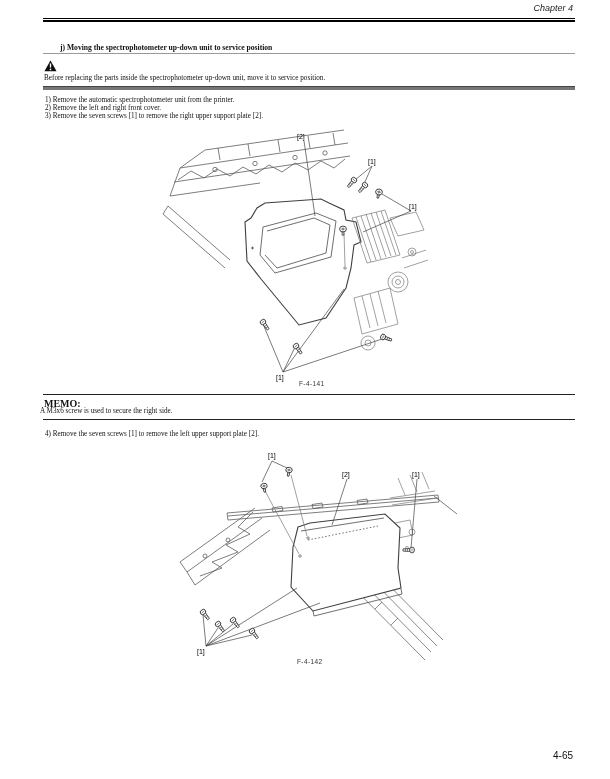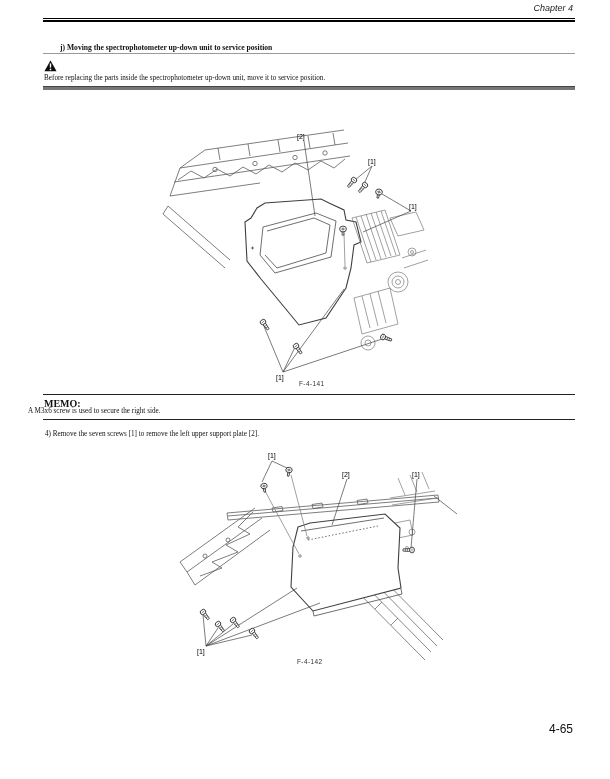--- a/index.html
+++ b/index.html
@@ -22,24 +22,24 @@
   .fig2{left:162px;top:448px;width:300px;height:225px;}
   .figure svg{position:absolute;left:0;top:0;}
   .fig-label{position:absolute;font-family:"Liberation Sans",sans-serif;font-size:7px;
              line-height:8px;color:#000;}
   .fig-caption{position:absolute;font-family:"Liberation Sans",sans-serif;font-size:6.5px;
                letter-spacing:.4px;color:#333;}
   .memo-line{position:absolute;left:43px;right:35px;height:1px;background:#222;}
   .memo-line.top{top:394px;}
   .memo-line.bot{top:419px;}
   .memo-title{position:absolute;left:44px;top:398px;font-size:10px;font-weight:bold;}
-  .memo-text{position:absolute;left:28px;top:407px;font-size:7.2px;}
+  .memo-text{position:absolute;left:40px;top:407px;font-size:7.2px;}
   .step4{position:absolute;left:45px;top:430px;font-size:7.2px;}
-  .page-num{position:absolute;right:37px;top:722px;font-family:"Liberation Sans",sans-serif;
-            font-size:12px;color:#111;}
+  .page-num{position:absolute;right:37px;top:750px;font-family:"Liberation Sans",sans-serif;
+            font-size:10px;color:#111;}
 </style>
 </head>
 <body>
 
 <div class="page">
 
   <div class="chapter">Chapter 4</div>
   <div class="hr-double">
       <span class="t"></span>
       <span class="b"></span>
@@ -51,20 +51,25 @@
   <div class="warn-icon">
     <svg width="13" height="12" viewBox="0 0 13 12">
       <path d="M6.5,0.4 L12.6,11.2 L0.4,11.2 Z" fill="#0c0c0c"></path>
       <rect x="5.8" y="3.4" width="1.4" height="4.2" fill="#fff"></rect>
       <circle cx="6.5" cy="9.4" r="0.85" fill="#fff"></circle>
     </svg>
   </div>
   <div class="warn-text">Before replacing the parts inside the spectrophotometer up-down unit, move it to service position.</div>
   <div class="warn-line-bot"></div>
 
+  <div class="steps">
+    <div>1) Remove the automatic spectrophotometer unit from the printer.</div>
+    <div>2) Remove the left and right front cover.</div>
+    <div>3) Remove the seven screws [1] to remove the right upper support plate [2].</div>
+  </div>
 
   <div class="figure fig1">
     <svg width="315" height="262" viewBox="0 0 315 262">
       <defs>
         <g id="f1scr">
           <path d="M-1.4,2.2 L-1.1,9 L1.1,9 L1.4,2.2 Z" fill="#fff" stroke="#333" stroke-width="0.8"></path>
           <line x1="-1.5" y1="4.6" x2="1.5" y2="4.6" stroke="#333" stroke-width="0.6"></line>
           <line x1="-1.4" y1="6.6" x2="1.4" y2="6.6" stroke="#333" stroke-width="0.6"></line>
           <ellipse cx="0" cy="0" rx="2.9" ry="2.4" fill="#fff" stroke="#333" stroke-width="0.9"></ellipse>
           <line x1="-1.5" y1="0" x2="1.5" y2="0" stroke="#333" stroke-width="0.6"></line>

